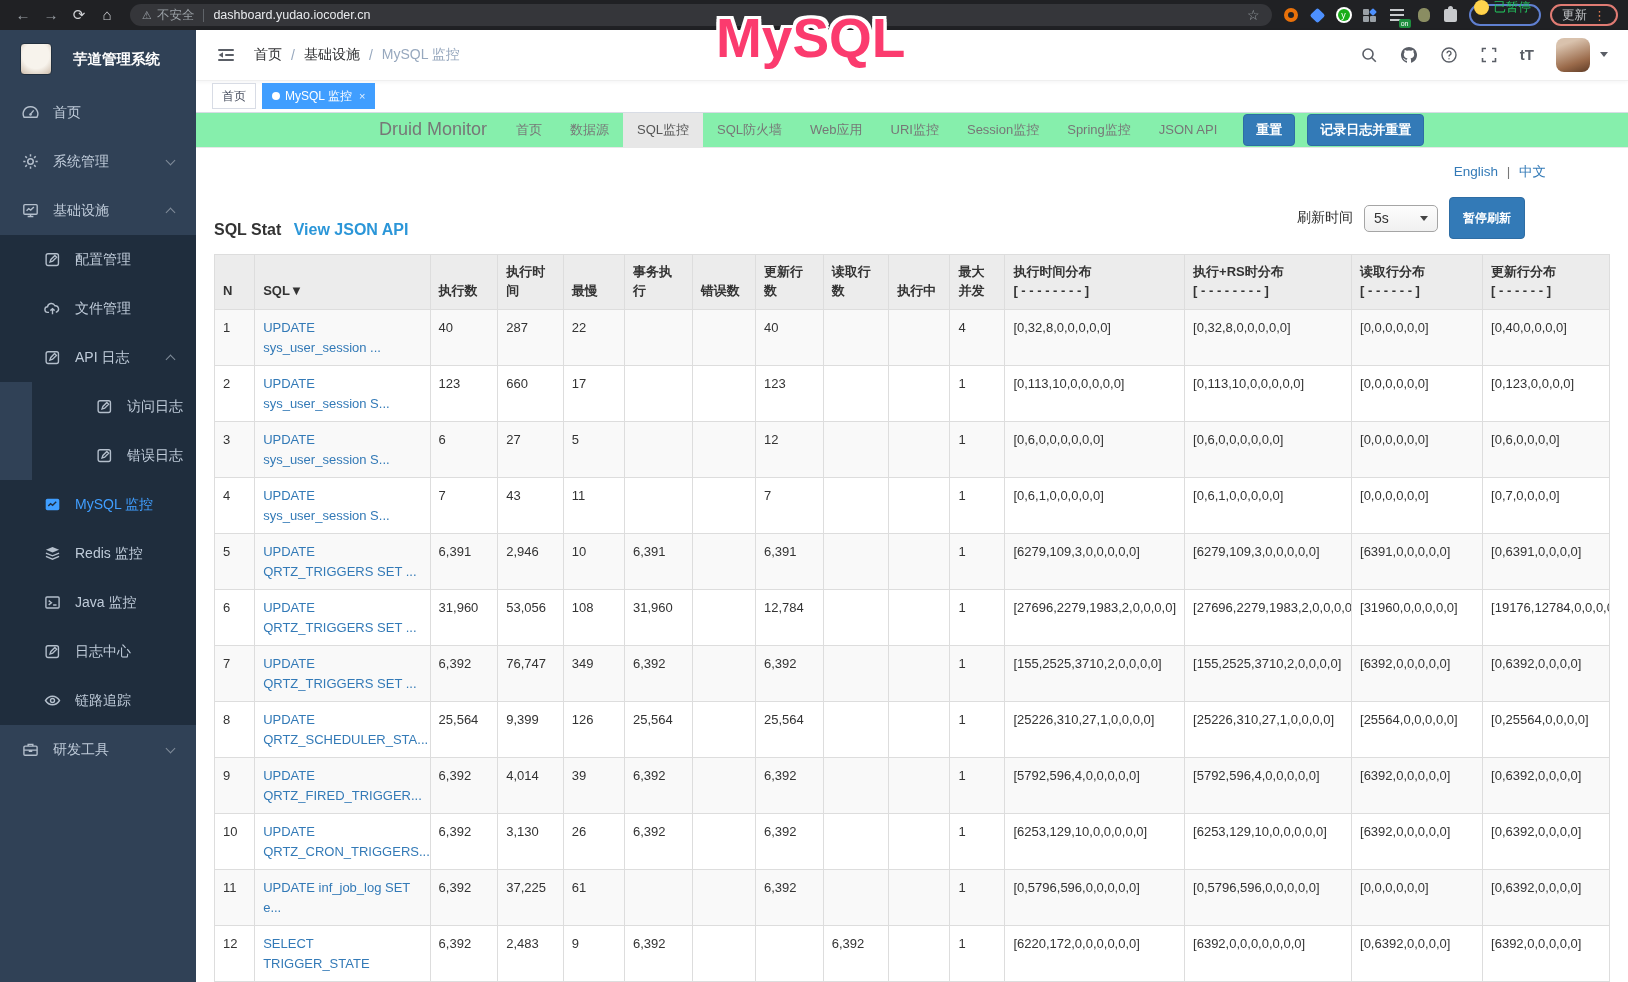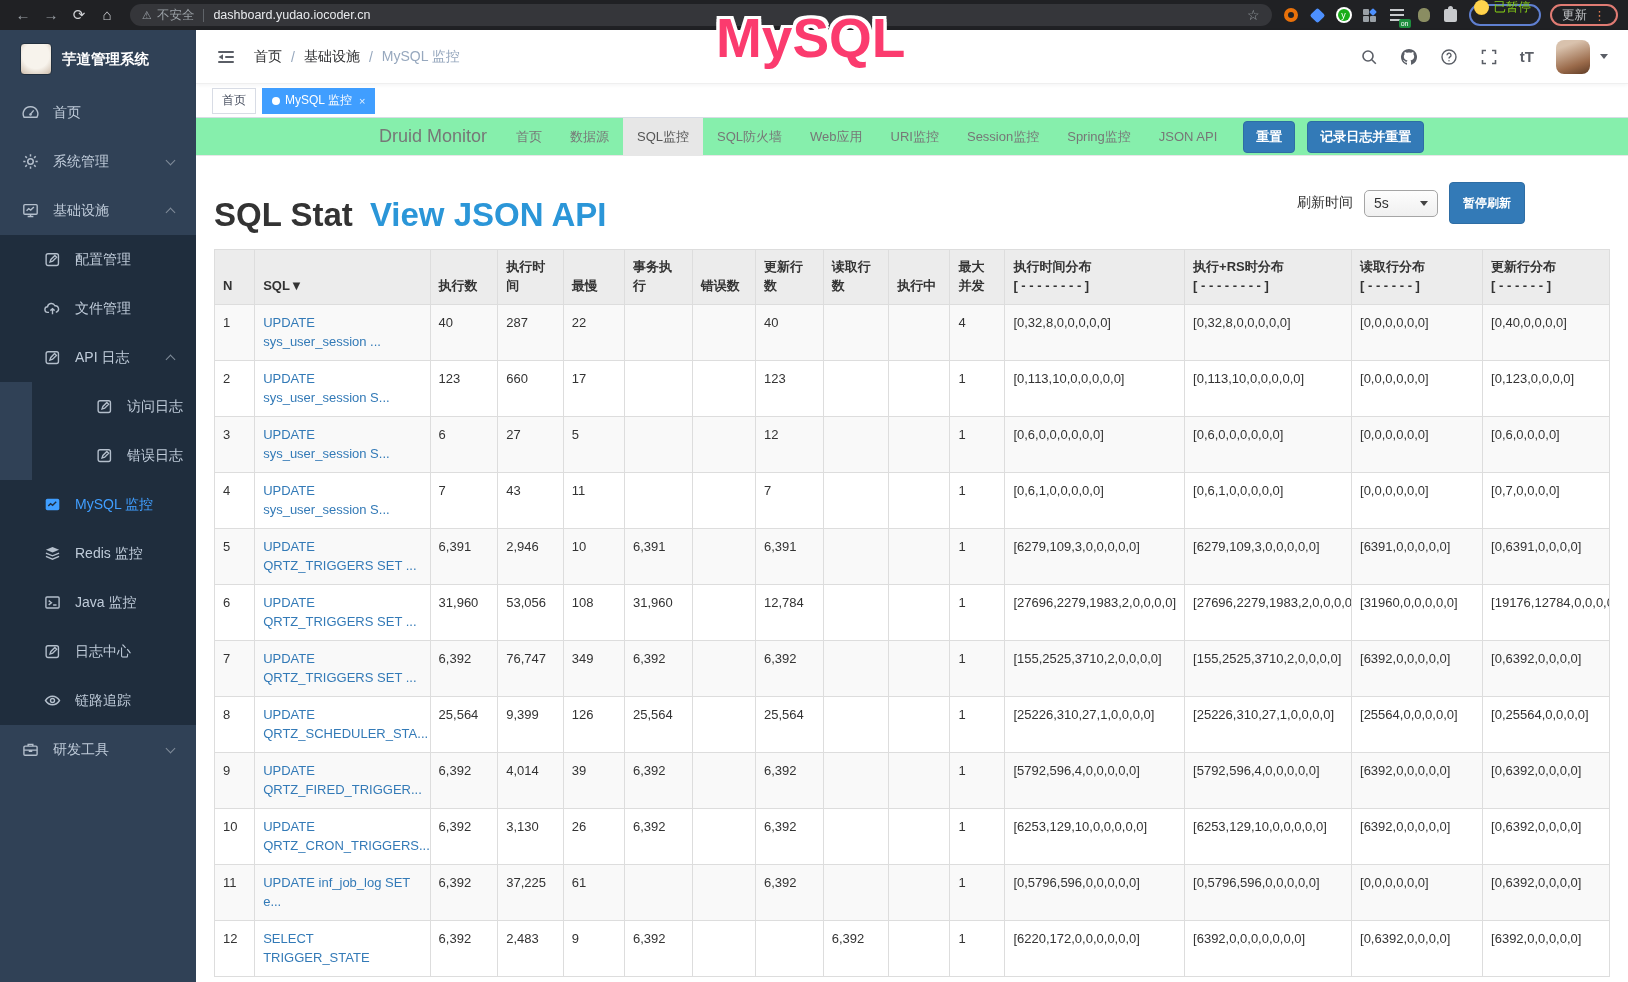--- a/index.html
+++ b/index.html
@@ -26,30 +26,30 @@
   .squares { width:13px; height:13px; display:grid; grid-template-columns:6px 6px; gap:1px; }
   .squares b { background:#9aa0a6; border-radius:1px; }
   .squares b.blue { background:#4d90fe; transform:rotate(45deg) scale(.9); }
   .liston { width:14px; height:12px; border-top:2px solid #c8cacd; border-bottom:2px solid #c8cacd; position:relative; }
   .liston:before { content:""; position:absolute; top:3px; left:0; right:0; height:2px; background:#c8cacd; }
   .on-badge { position:absolute; bottom:-4px; right:-5px; background:#1e8e3e; color:#fff; font-size:7px; padding:0 2px; border-radius:2px; line-height:9px; }
   .monkey { width:12px; height:14px; background:#8a8d62; border-radius:45% 45% 40% 40%; }
   .puzzle { width:13px; height:13px; background:#c8cacd; border-radius:2px; position:relative; }
   .puzzle:before { content:""; position:absolute; top:-3px; left:4px; width:5px; height:5px; background:#c8cacd; border-radius:50%; }
   .profile-chip { height:22px; border:2px solid #5f7fd0; border-radius:12px; display:flex; align-items:center;
-    gap:5px; padding:0 8px 16px 3px; color:#84cc16; font-size:12.5px; }
+    gap:5px; padding:0 8px 16px 3px; color:#22c55e; font-size:12.5px; }
   .emoji-face { width:15px; height:15px; border-radius:50%; background:radial-gradient(circle at 50% 40%, #ffd34d 65%, #f0a000); }
   .update-pill { height:22px; border:2px solid #e07b73; border-radius:12px; display:flex; align-items:center;
     padding:0 10px; color:#bfc1c4; font-size:12.5px; gap:6px; }
   .more-dots { color:#e07b4f; font-size:13px; }
 
   
   .app { display:flex; height:952px; }
   .sidebar { width:196px; background:#304156; color:#bfcbd9; flex-shrink:0; }
-  .logo-row { height:58px; display:flex; align-items:center; gap:10px; padding-left:20px; cursor:pointer; }
+  .logo-row { height:58px; display:flex; align-items:center; gap:21px; padding-left:20px; cursor:pointer; }
   .logo-img { width:32px; height:32px; border-radius:4px;
     background:radial-gradient(circle at 50% 38%, #f7f3ec 55%, #cdbcab); border:1px solid #22303f; }
   .logo-title { color:#fff; font-size:14.5px; font-weight:bold; }
   .menu { display:flex; flex-direction:column; }
   .side-item { height:49px; display:flex; align-items:center; font-size:14px; cursor:pointer; }
   .side-item .s-icon { width:17px; height:17px; margin-right:14px; color:#b4bfcc; flex-shrink:0; }
   .side-item .s-icon svg { width:17px; height:17px; display:block; }
   .lvl1 { padding-left:22px; }
   .lvl2 { padding-left:44px; background:#1f2d3d; }
   .lvl3 { padding-left:64px; background:#1f2d3d;margin-left:32px; }
@@ -95,21 +95,21 @@
   .dn-item.active { background:#e7e7e7; color:#555; }
   .dn-btn { margin-left:12px; background:#337ab7; border:1px solid #2e6da4; color:#fff; border-radius:4px;
     font-size:13px; font-weight:bold; padding:6px 12px; cursor:pointer; white-space:nowrap; }
 
   
   .lang-row { text-align:right; padding:15px 82px 0 0; font-size:13.5px; }
   .lang-row a { color:#337ab7; text-decoration:none; cursor:pointer; }
   .lang-sep { color:#777; margin:0 5px; }
   .content { padding:0 18px; }
   .head-row { display:flex; align-items:center; margin:16px 0 15px; padding-right:85px; }
-  .page-title { font-size:33px; font-weight:bold; color:#333;margin-top:24px; }
+  .page-title { font-size:16px; font-weight:bold; color:#333;margin-top:24px; }
   .page-title a { color:#2b96d8; text-decoration:none; margin-left:8px; }
   .refresh { margin-left:auto; display:flex; align-items:center; gap:11px; font-size:14px; color:#333; }
   .select { width:74px; height:27px; border:1px solid #a5a5a5; border-radius:5px;
     background:linear-gradient(#fdfdfd,#f0f0f0); display:flex; align-items:center; justify-content:space-between;
     padding:0 9px; font-size:14px; cursor:pointer; }
   .select .caret-down { border-top-color:#444; margin-left:0; }
   .pause-btn { background:#337ab7; border:1px solid #2e6da4; color:#fff; border-radius:4px; height:42px;
     padding:0 13px; font-size:12px; font-weight:bold; cursor:pointer; }
 
   table { width:100%; border-collapse:collapse; table-layout:fixed; font-size:13px; color:#333; }
@@ -386,20 +386,25 @@
           <span class="dn-item">Web应用</span>
           <span class="dn-item">URI监控</span>
           <span class="dn-item">Session监控</span>
           <span class="dn-item">Spring监控</span>
           <span class="dn-item">JSON API</span>
         </span>
       <button class="dn-btn">重置</button>
       <button class="dn-btn">记录日志并重置</button>
     </div>
 
+    <div class="lang-row">
+      <a>English</a>
+      <span class="lang-sep">|</span>
+      <a>中文</a>
+    </div>
 
     <div class="content">
       <div class="head-row">
         <span class="page-title">
           <span>SQL Stat</span>
           <a>View JSON API</a>
         </span>
         <span class="refresh">
           <span>刷新时间</span>
           <span class="select">

